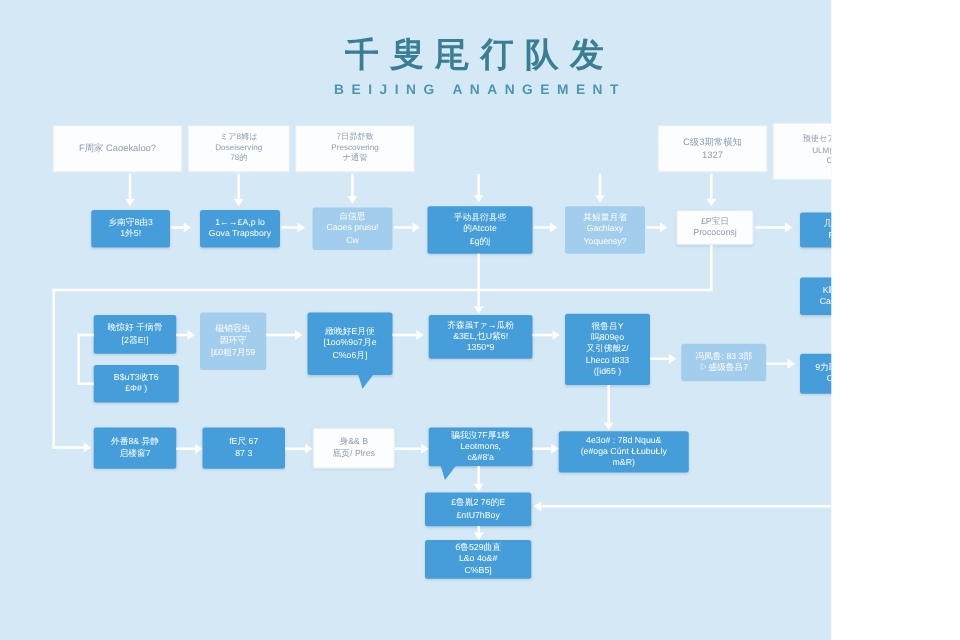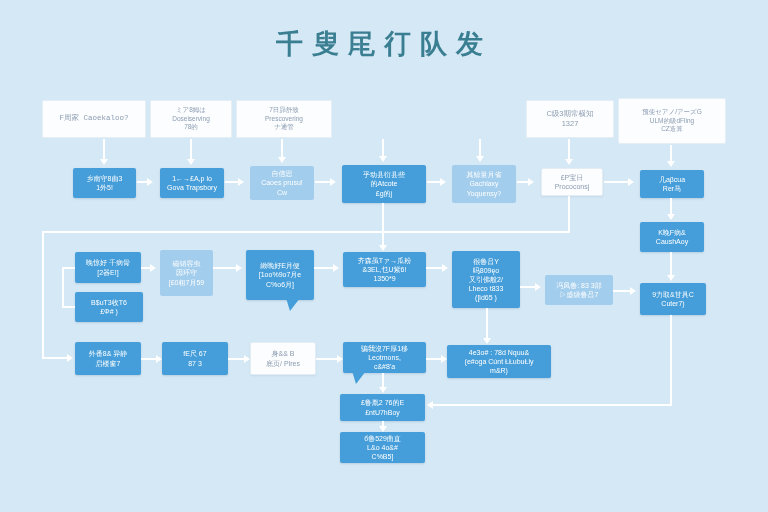--- a/index.html
+++ b/index.html
@@ -1,16 +1,16 @@
 <!DOCTYPE html>
 <html><head>
 <meta charset="utf-8">
 <style>
   html,body{margin:0;padding:0;}
-  .canvas{position:relative;width:768px;height:512px;background:#d5e8f5;overflow:hidden;
+  .canvas{position:relative;width:665px;height:512px;background:#d5e8f5;overflow:hidden;
           font-family:"Liberation Sans", sans-serif;}
   .title{position:absolute;left:0;top:26px;width:768px;text-align:center;
          font-size:27px;font-weight:700;letter-spacing:9px;color:#3a7e92;}
   .subtitle{position:absolute;left:0;top:66px;width:768px;text-align:center;
          font-size:11px;font-weight:700;letter-spacing:6px;color:#4d97ab;}
   .node{position:absolute;display:flex;align-items:center;justify-content:center;
         text-align:center;border-radius:2px;color:#ffffff;font-size:7px;line-height:1.3;
         padding:2px;box-sizing:border-box;}
   .node span{white-space:pre-line;}
   .mid{background:#459ed9;box-shadow:0 1px 2px rgba(90,130,170,.25);}
@@ -28,22 +28,23 @@
          border-bottom:4px solid transparent;border-right:6px solid #ffffff;}
   .tail{position:absolute;width:0;height:0;border-left:4px solid transparent;
         border-right:10px solid transparent;border-top:13px solid #459ed9;}
 </style>
 </head>
 <body>
 
 <div class="canvas">
 
   <div class="title">千叟㞑㣔队发</div>
-
-  <div class="node topbox" style="left:42px;top:100px;width:104px;height:38px;font-family:Liberation Mono, monospace;">
+  <div class="subtitle">BEIJING ANANGEMENT</div>
+
+  <div class="node topbox" style="left:42px;top:100px;width:104px;height:38px;">
       <span>F周家 Caoekaloo?</span>
     </div>
   <div class="node topbox" style="left:150px;top:100px;width:82px;height:38px;font-size:6.5px;">
       <span>ミア8姆は
 Doseiserving
 78的</span>
     </div>
   <div class="node topbox" style="left:236px;top:100px;width:96px;height:38px;font-size:6.5px;">
       <span>7日昴舒致
 Prescovering

